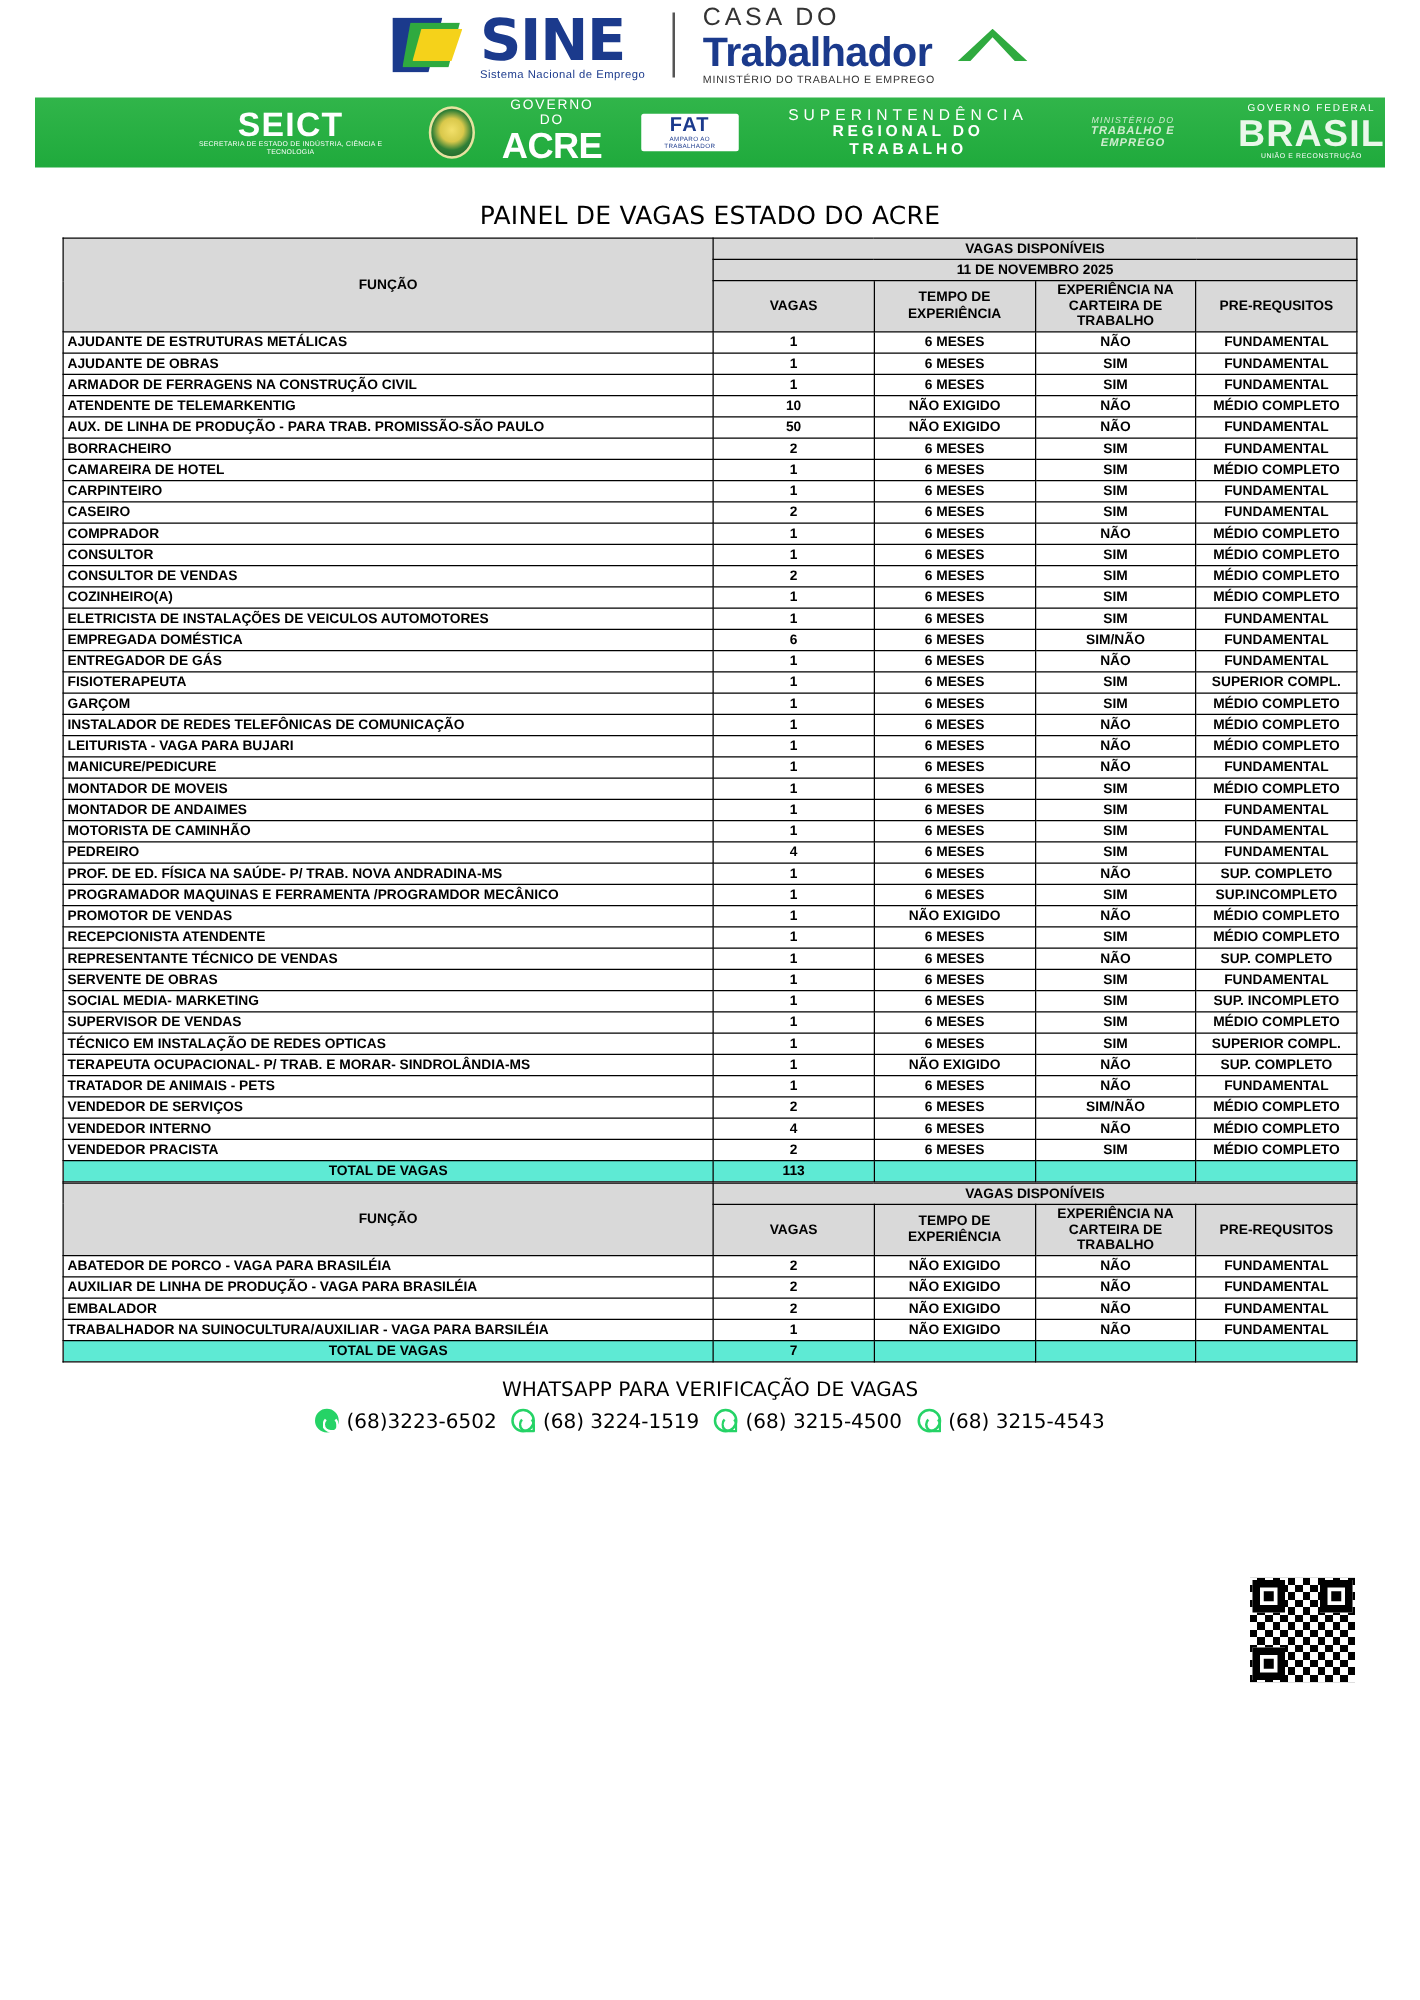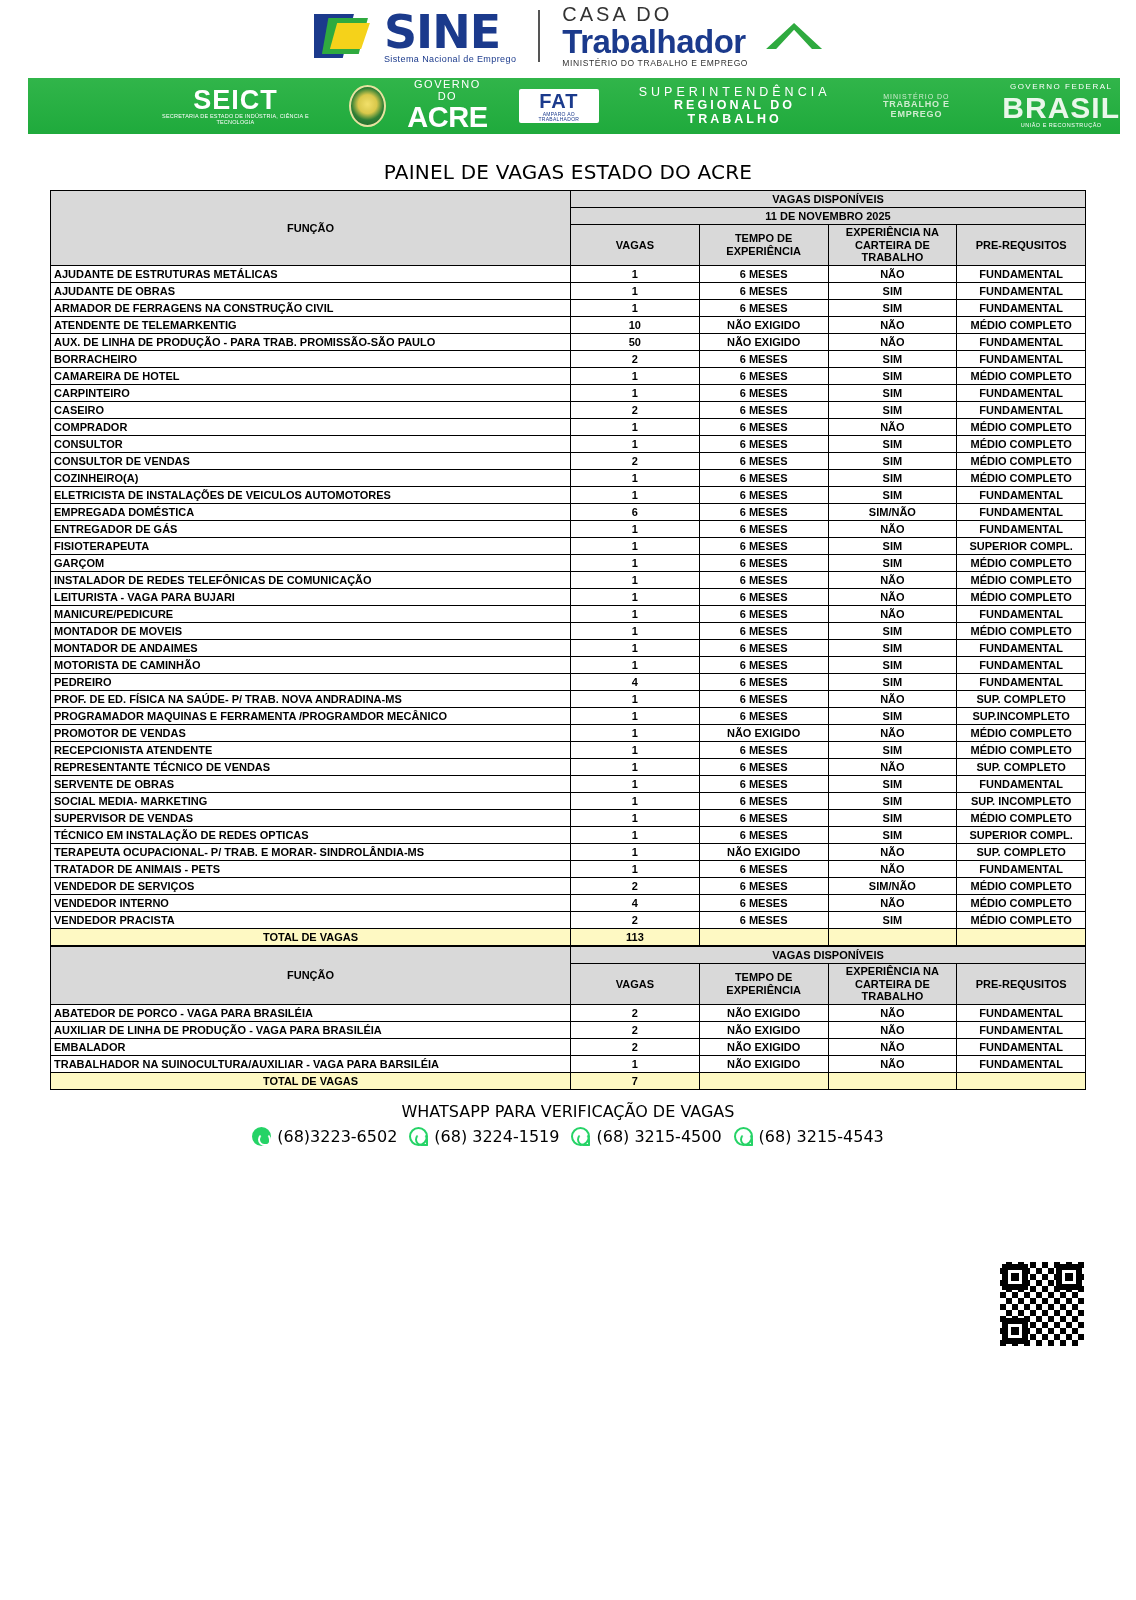--- a/index.html
+++ b/index.html
@@ -51,44 +51,44 @@
   .casa-roof {
     display: inline-block; width: 56px; height: 26px; margin-left: 4px;
     background: #2faa3f;
     clip-path: polygon(50% 0, 100% 100%, 82% 100%, 50% 26%, 18% 100%, 0 100%);
     vertical-align: middle;
   }
 
   
   .green-band {
     position: relative;
-    margin: 6px 16px 0 28px;
+    margin: 6px 28px 0 28px;
     height: 56px;
     background: linear-gradient(180deg,#31b54a 0%, #1faa3c 100%);
     display: flex; align-items: center;
   }
   .gb-item { color: #fff; text-align: center; line-height: 1.05; }
   .seict { margin-left: 128px; }
   .seict .big { font-size: 27px; font-weight: bold; letter-spacing: 1px; }
   .seict .small { font-size: 5.5px; letter-spacing: .2px; }
   .gov-acre { margin-left: 34px; display: flex; align-items: center; gap: 20px; }
   .brasao {
     width: 40px; height: 42px; border-radius: 50%;
     background: radial-gradient(circle at 50% 45%, #f2e06a 0%, #d9c84b 35%, #2f7f36 60%, #1c5c27 100%);
     border: 2px solid #e7e2a0;
   }
   .gov-acre .t1 { font-size: 11px; letter-spacing: 1.5px; }
   .gov-acre .t2 { font-size: 29px; font-weight: bold; letter-spacing: -.5px; }
   .fat { margin-left: 30px; background:#fff; color:#1b3a8c; padding:2px 8px 1px; border-radius:2px; }
-  .fat .t1 { font-size: 20px; font-weight: bold; letter-spacing: 1px; }
+  .fat .t1 { font-size: 16px; font-weight: bold; letter-spacing: 1px; }
   .fat .t2 { font-size: 5px; color:#1b3a8c; letter-spacing: .3px; }
   .superint { margin-left: 40px; }
   .superint .t1 { font-size: 12.5px; letter-spacing: 4px; }
   .superint .t2 { font-size: 12.5px; font-weight: bold; letter-spacing: 3px; }
-  .mte { margin-left: 34px; color: #cfeccf; }
+  .mte { margin-left: 34px; color: #cfeccf; font-style: italic; }
   .mte .t1 { font-size: 7px; letter-spacing: 1px; }
   .mte .t2 { font-size: 9px; font-weight: bold; letter-spacing: .8px; }
   .brasil { margin-left: 34px; }
   .brasil .t1 { font-size: 8px; letter-spacing: 1.5px; }
   .brasil .t2 { font-size: 30px; font-weight: bold; letter-spacing: 1px; color: #eaf7ea; }
   .brasil .t3 { font-size: 5.5px; letter-spacing: .5px; }
 
   
   h1.panel-title {
     text-align: center;
@@ -123,21 +123,21 @@
     height: 17px;
   }
   table.vagas th { background: #d9d9d9; font-size: 11px; }
   .col-func { width: 520px; text-align: left; }
   .col-vagas { width: 106px; }
   .col-tempo { width: 118px; }
   .col-exp { width: 148px; }
   .col-pre { width: 144px; }
   .hdr-span { background: #d9d9d9; }
   .row-func { text-align: left !important; padding-left: 4px; }
-  .total-row td { background: #fef9c3; }
+  .total-row td { background: #5eead4; }
   .total-label { text-align: center !important; }
 
   
   .whats-title {
     text-align: center;
     font-size: 16px;
     margin-top: 12px;
     font-family: "DejaVu Sans", sans-serif;
   }
   .phones {

